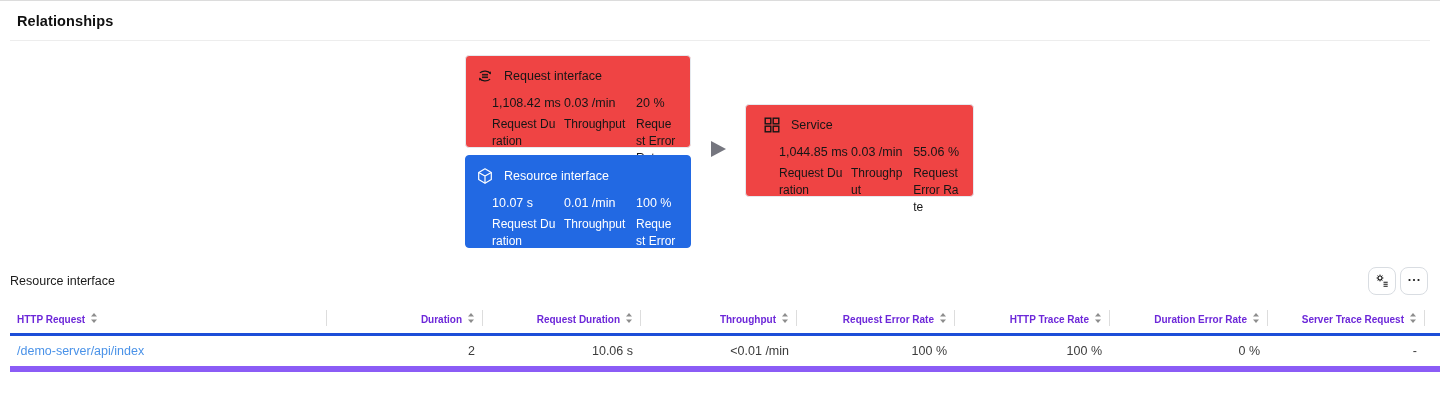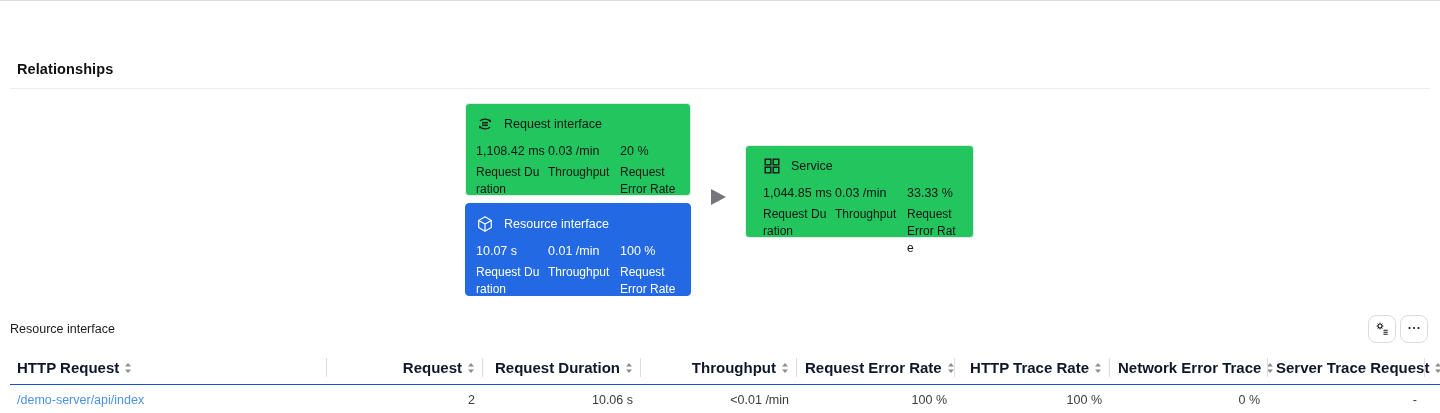--- a/index.html
+++ b/index.html
@@ -1,62 +1,62 @@
 <!DOCTYPE html>
 <html><head>
 <meta charset="utf-8">
 <style>
   * { margin:0; padding:0; box-sizing:border-box; }
   html,body { width:1440px; height:413px; background:#ffffff; overflow:hidden;
     font-family:"Liberation Sans", sans-serif; color:#161616; }
   .page { width:1440px; height:413px; border-top:1px solid #dcdcdc; position:relative; }
 
   
-  .section-head { padding:12px 17px 11px;margin-top:48px; }
+  .section-head { padding:12px 17px 11px; }
   .section-head h1 { font-size:14.5px; font-weight:bold; color:#111; letter-spacing:.1px; }
   .head-rule { margin:0 10px; border-bottom:1px solid #ededed; }
 
   
   .diagram { position:relative; height:218px; }
   .node { position:absolute; width:226px; height:93px; border-radius:4px;
-          padding:8px 8px 6px; background:#22c55e; border:1px solid #e5e9ee; cursor:pointer; }
+          padding:8px 8px 6px; background:#ef4444; border:1px solid #e5e9ee; cursor:pointer; }
   .node.selected { background:#2269e3; border-color:#2269e3; color:#ffffff; }
   .node-header { display:flex; align-items:center; gap:10px; height:20px; margin:2px 0 10px 2px; }
   .node-title { font-size:12.5px; }
   .node-icon { width:18px; height:18px; display:inline-flex; }
-  .node-metrics { display:flex; margin-left:2px; }
+  .node-metrics { display:flex; margin-left:18px; }
   .metric { width:72px; padding-right:6px; }
   .metric:last-child { width:auto; flex:1; }
   .metric-value { font-size:12.5px; margin-bottom:6px; white-space:nowrap; }
   .metric-label { font-size:12px; line-height:17px; word-break:break-all; }
   .node-request  { left:465px; top:14px; }
   .node-resource { left:465px; top:114px; }
-  .node-service  { left:745px; top:56px; width:229px;padding-left:15px; }
+  .node-service  { left:745px; top:63px; width:229px;padding-left:15px; }
   .flow-arrow { position:absolute; left:706px; top:96px; width:24px; height:24px; }
 
   
   .table-toolbar { height:44px; display:flex; align-items:center; justify-content:space-between;
                    padding:0 12px 0 10px; }
   .table-label { font-size:12.5px; color:#1b1b1b; }
   .toolbar-buttons { display:flex; gap:4px; }
   .icon-btn { width:28px; height:28px; background:#fff; border:1px solid #d9dde2; border-radius:8px;
               display:flex; align-items:center; justify-content:center; cursor:pointer; }
 
   
   table { table-layout:fixed; border-collapse:collapse; width:1430px; margin-left:10px; }
   col.c1{width:317px} col.c2{width:156px} col.c3{width:158px} col.c4{width:156px}
   col.c5{width:158px} col.c6{width:155px} col.c7{width:158px} col.c8{width:157px} col.c9{width:15px}
-  thead th { font-size:15px; font-weight:bold; color:#0f172a; text-align:right;
-             padding:8px 8px; height:30px; position:relative; border-bottom:1px solid #1d4ed8;
+  thead th { font-size:10px; font-weight:bold; color:#6d28d9; text-align:right;
+             padding:8px 8px; height:30px; position:relative; border-bottom:3px solid #1d4ed8;
              white-space:nowrap; cursor:pointer; }
   thead th.left { text-align:left; padding-left:7px; }
   thead th .divider { position:absolute; right:0; top:7px; bottom:7px; width:1px; background:#dddddd; }
   thead th.filler { cursor:default; }
   tbody td { font-size:12.5px; color:#3c3c3c; text-align:right; padding:8px 8px; height:32px;
-             border-bottom:4px solid #8b5cf6; white-space:nowrap; }
+             border-bottom:6px solid #8b5cf6; white-space:nowrap; }
   tbody td.left { text-align:left; padding-left:7px; }
   a.req-link { color:#4a92e8; text-decoration:none; cursor:pointer; }
   .sort { display:inline-block; margin-left:5px; position:relative; top:1px; }
 </style>
 </head>
 <body>
 
 <div class="page">
 
   <div class="section-head">
@@ -142,21 +142,21 @@
       <div class="node-metrics">
         <div class="metric">
           <div class="metric-value">1,044.85 ms</div>
           <div class="metric-label">Request Duration</div>
         </div>
         <div class="metric">
           <div class="metric-value">0.03 /min</div>
           <div class="metric-label">Throughput</div>
         </div>
         <div class="metric">
-          <div class="metric-value">33.33 %</div>
+          <div class="metric-value">55.06 %</div>
           <div class="metric-label">Request Error Rate</div>
         </div>
       </div>
     </div>
   </div>
 
   <div class="table-toolbar">
     <span class="table-label">Resource interface</span>
     <div class="toolbar-buttons">
       <button class="icon-btn">
@@ -195,21 +195,21 @@
     <thead>
       <tr>
         <th class="left">
           <span>HTTP Request</span><span class="sort"><svg width="8" height="12" viewBox="0 0 8 12">
                 <path d="M4 1 L7 4.4 H1 Z" fill="#8d8d8d"></path>
                 <path d="M4 11 L1 7.6 H7 Z" fill="#8d8d8d"></path>
               </svg></span>
           <span class="divider"></span>
         </th>
         <th>
-          <span>Request</span><span class="sort"><svg width="8" height="12" viewBox="0 0 8 12">
+          <span>Duration</span><span class="sort"><svg width="8" height="12" viewBox="0 0 8 12">
                 <path d="M4 1 L7 4.4 H1 Z" fill="#8d8d8d"></path>
                 <path d="M4 11 L1 7.6 H7 Z" fill="#8d8d8d"></path>
               </svg></span>
           <span class="divider"></span>
         </th>
         <th>
           <span>Request Duration</span><span class="sort"><svg width="8" height="12" viewBox="0 0 8 12">
                 <path d="M4 1 L7 4.4 H1 Z" fill="#8d8d8d"></path>
                 <path d="M4 11 L1 7.6 H7 Z" fill="#8d8d8d"></path>
               </svg></span>
@@ -230,21 +230,21 @@
           <span class="divider"></span>
         </th>
         <th>
           <span>HTTP Trace Rate</span><span class="sort"><svg width="8" height="12" viewBox="0 0 8 12">
                 <path d="M4 1 L7 4.4 H1 Z" fill="#8d8d8d"></path>
                 <path d="M4 11 L1 7.6 H7 Z" fill="#8d8d8d"></path>
               </svg></span>
           <span class="divider"></span>
         </th>
         <th>
-          <span>Network Error Trace</span><span class="sort"><svg width="8" height="12" viewBox="0 0 8 12">
+          <span>Duration Error Rate</span><span class="sort"><svg width="8" height="12" viewBox="0 0 8 12">
                 <path d="M4 1 L7 4.4 H1 Z" fill="#8d8d8d"></path>
                 <path d="M4 11 L1 7.6 H7 Z" fill="#8d8d8d"></path>
               </svg></span>
           <span class="divider"></span>
         </th>
         <th>
           <span>Server Trace Request</span><span class="sort"><svg width="8" height="12" viewBox="0 0 8 12">
                 <path d="M4 1 L7 4.4 H1 Z" fill="#8d8d8d"></path>
                 <path d="M4 11 L1 7.6 H7 Z" fill="#8d8d8d"></path>
               </svg></span>

